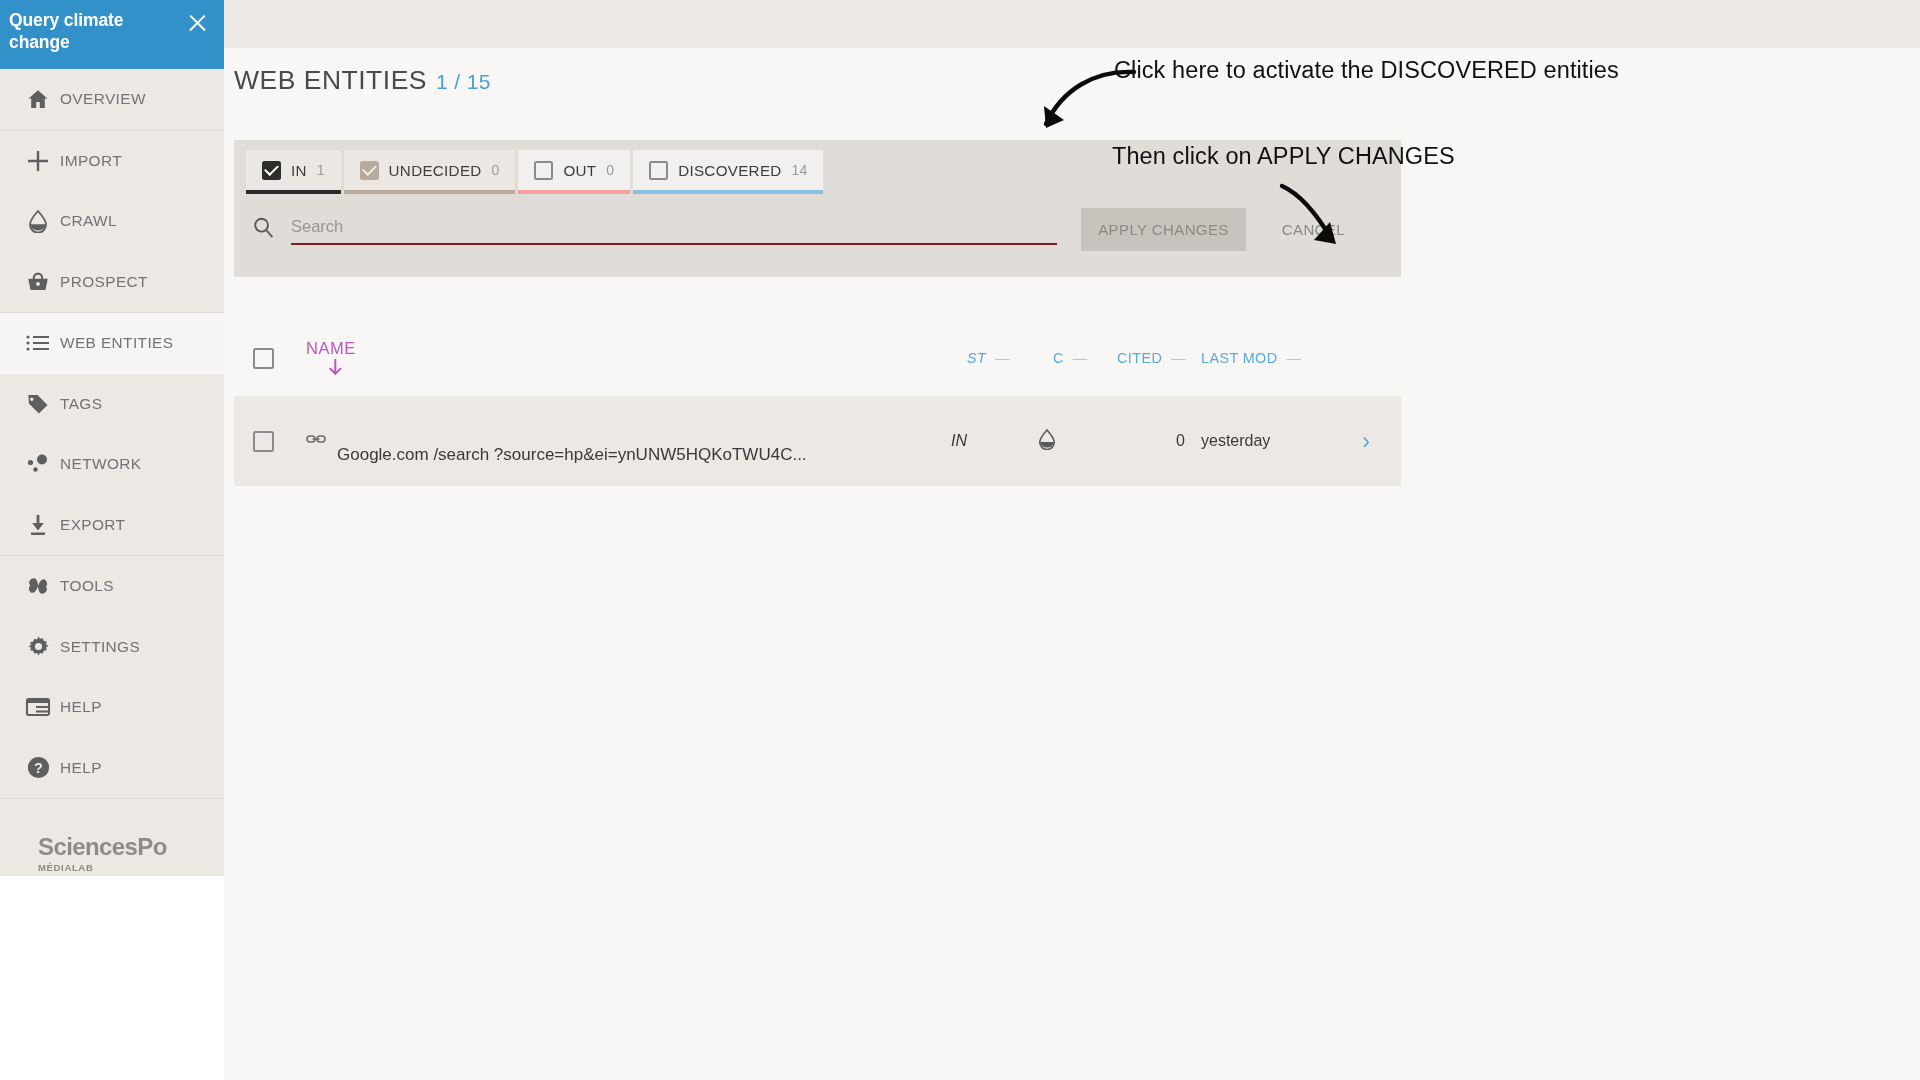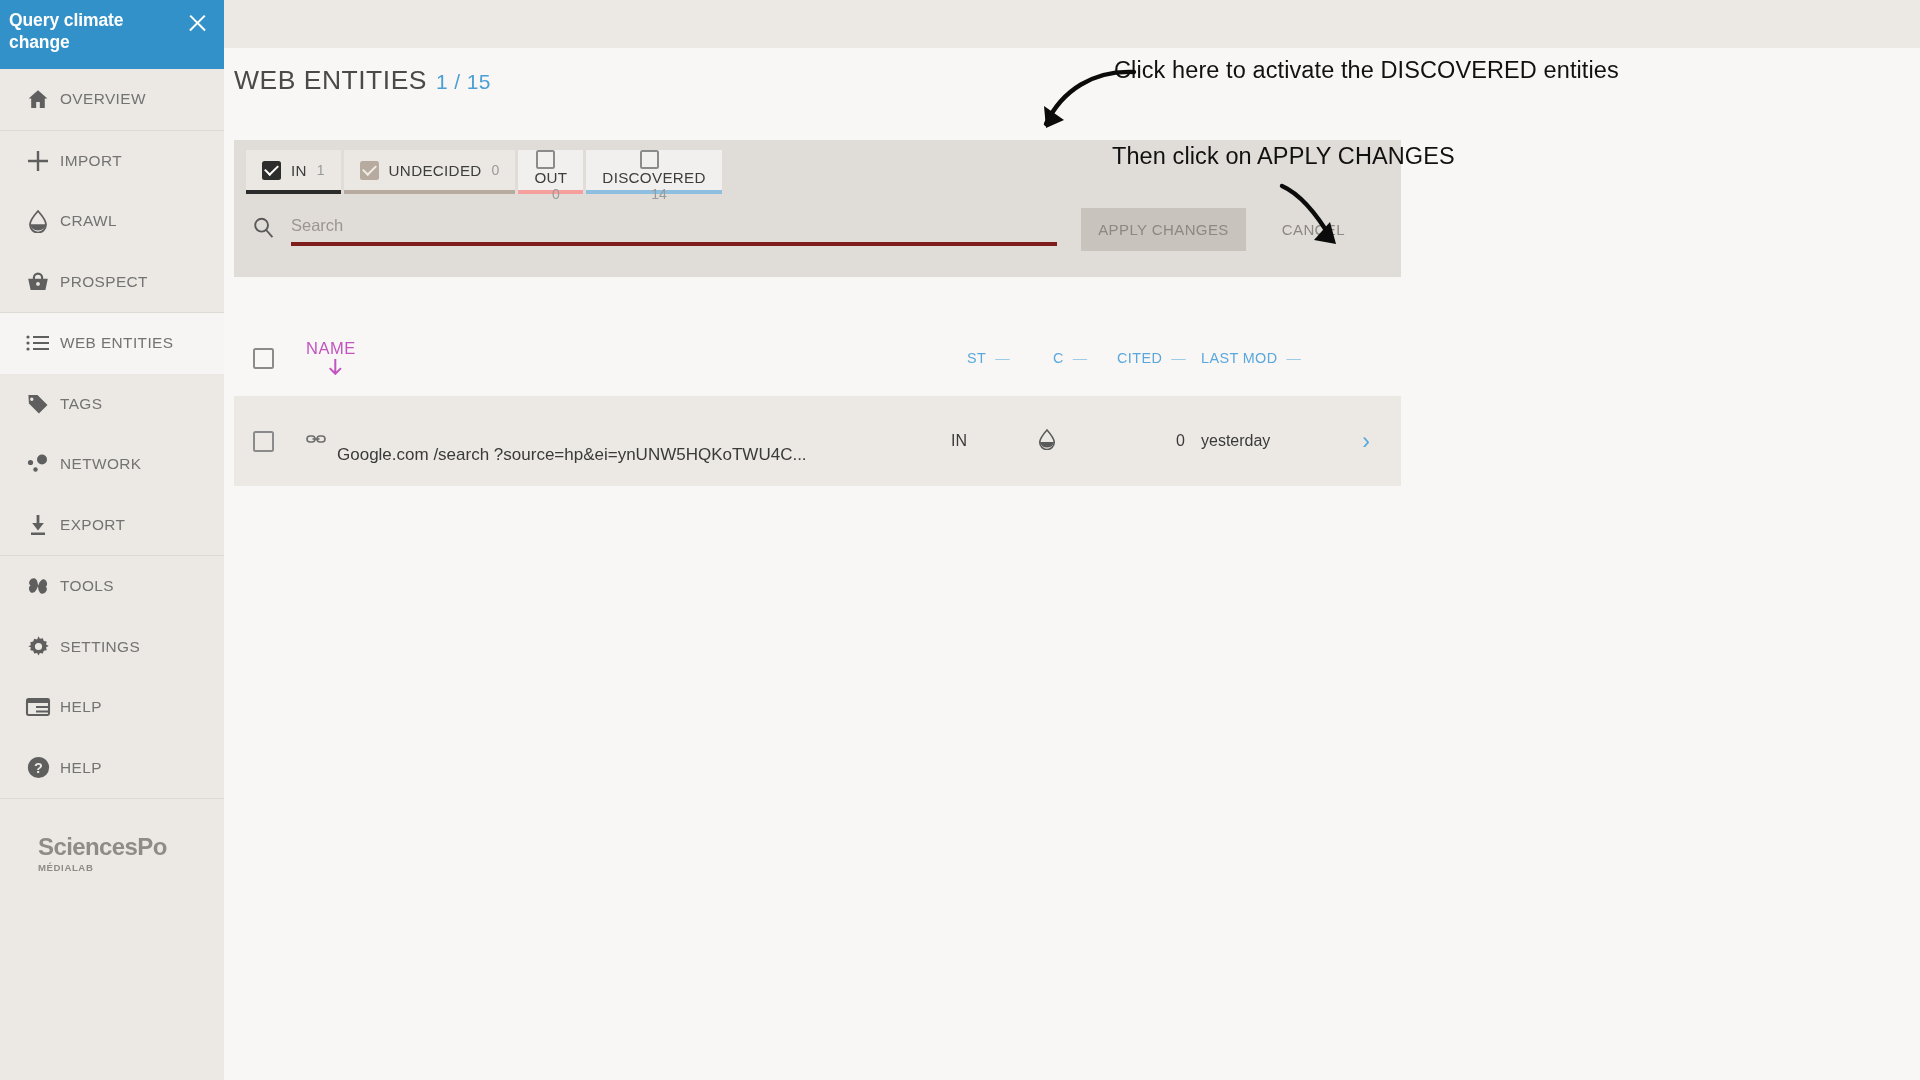--- a/index.html
+++ b/index.html
@@ -16,21 +16,21 @@
     width: 1920px;
     height: 1080px;
     background: #ffffff;
   }
 
   
   .sidebar {
     position: absolute;
     left: 0; top: 0;
     width: 224px;
-    height: 1080px;
+    height: 876px;
     background: #ece9e5;
     box-sizing: border-box;
   }
   .sidebar-header {
     position: relative;
     background: #3291c8;
     color: #ffffff;
     min-height: 69px;
     padding: 9px 14px 10px 9px;
     box-sizing: border-box;
@@ -152,21 +152,21 @@
     align-items: center;
     height: 44px;
     padding: 0 16px;
     margin-right: 3px;
     background: #ebe8e4;
     border-bottom: 4px solid transparent;
     cursor: pointer;
     box-sizing: border-box;
     position: relative;
   }
-  .tab.light { background: #f2f0ee; flex-direction: column; }
+  .tab.light { background: #f2f0ee; }
   .tab-box {
     width: 19px; height: 19px;
     box-sizing: border-box;
     border-radius: 2.5px;
     margin-right: 10px;
     flex: 0 0 auto;
     display: flex;
     align-items: center;
     justify-content: center;
   }
@@ -206,21 +206,21 @@
     box-sizing: border-box;
   }
   .search-icon {
     flex: 0 0 auto;
     margin-right: 16px;
     color: #5a5a5a;
   }
   .search-input {
     flex: 1 1 auto;
     border: none;
-    border-bottom: 4px solid #7f1d1d;
+    border-bottom: 2px solid #7f1d1d;
     background: transparent;
     outline: none;
     font-size: 16.5px;
     color: #3d3d3d;
     font-family: "Liberation Sans", sans-serif;
     padding: 2px 0 7px 0;
     margin-right: 24px;
   }
   .search-input::placeholder { color: #9c9691; }
   .btn-apply {
@@ -300,21 +300,21 @@
   }
   .th-small {
     color: #59a8dd;
     font-size: 14.4px;
     letter-spacing: 0.4px;
     display: inline-flex;
     align-items: center;
     white-space: nowrap;
   }
   .dash { color: #9ecbe8; margin-left: 9px; }
-  .col-st    { flex: 0 0 86px; text-align: left; }
+  .col-st    { flex: 0 0 86px; text-align: left; font-style: italic; }
   .col-c     { flex: 0 0 64px; text-align: left; }
   .col-cited { flex: 0 0 84px; text-align: left; }
   .col-mod   { flex: 0 0 130px; text-align: left; }
   .col-chev  { flex: 0 0 70px; text-align: center; }
   .cell {
     font-size: 16px;
     color: #3a3a3a;
   }
   .cell-num { font-size: 16px; color: #3a3a3a; text-align: right; padding-right: 16px; }
   .chev { color: #55a8de; font-size: 23px; cursor: pointer; }

